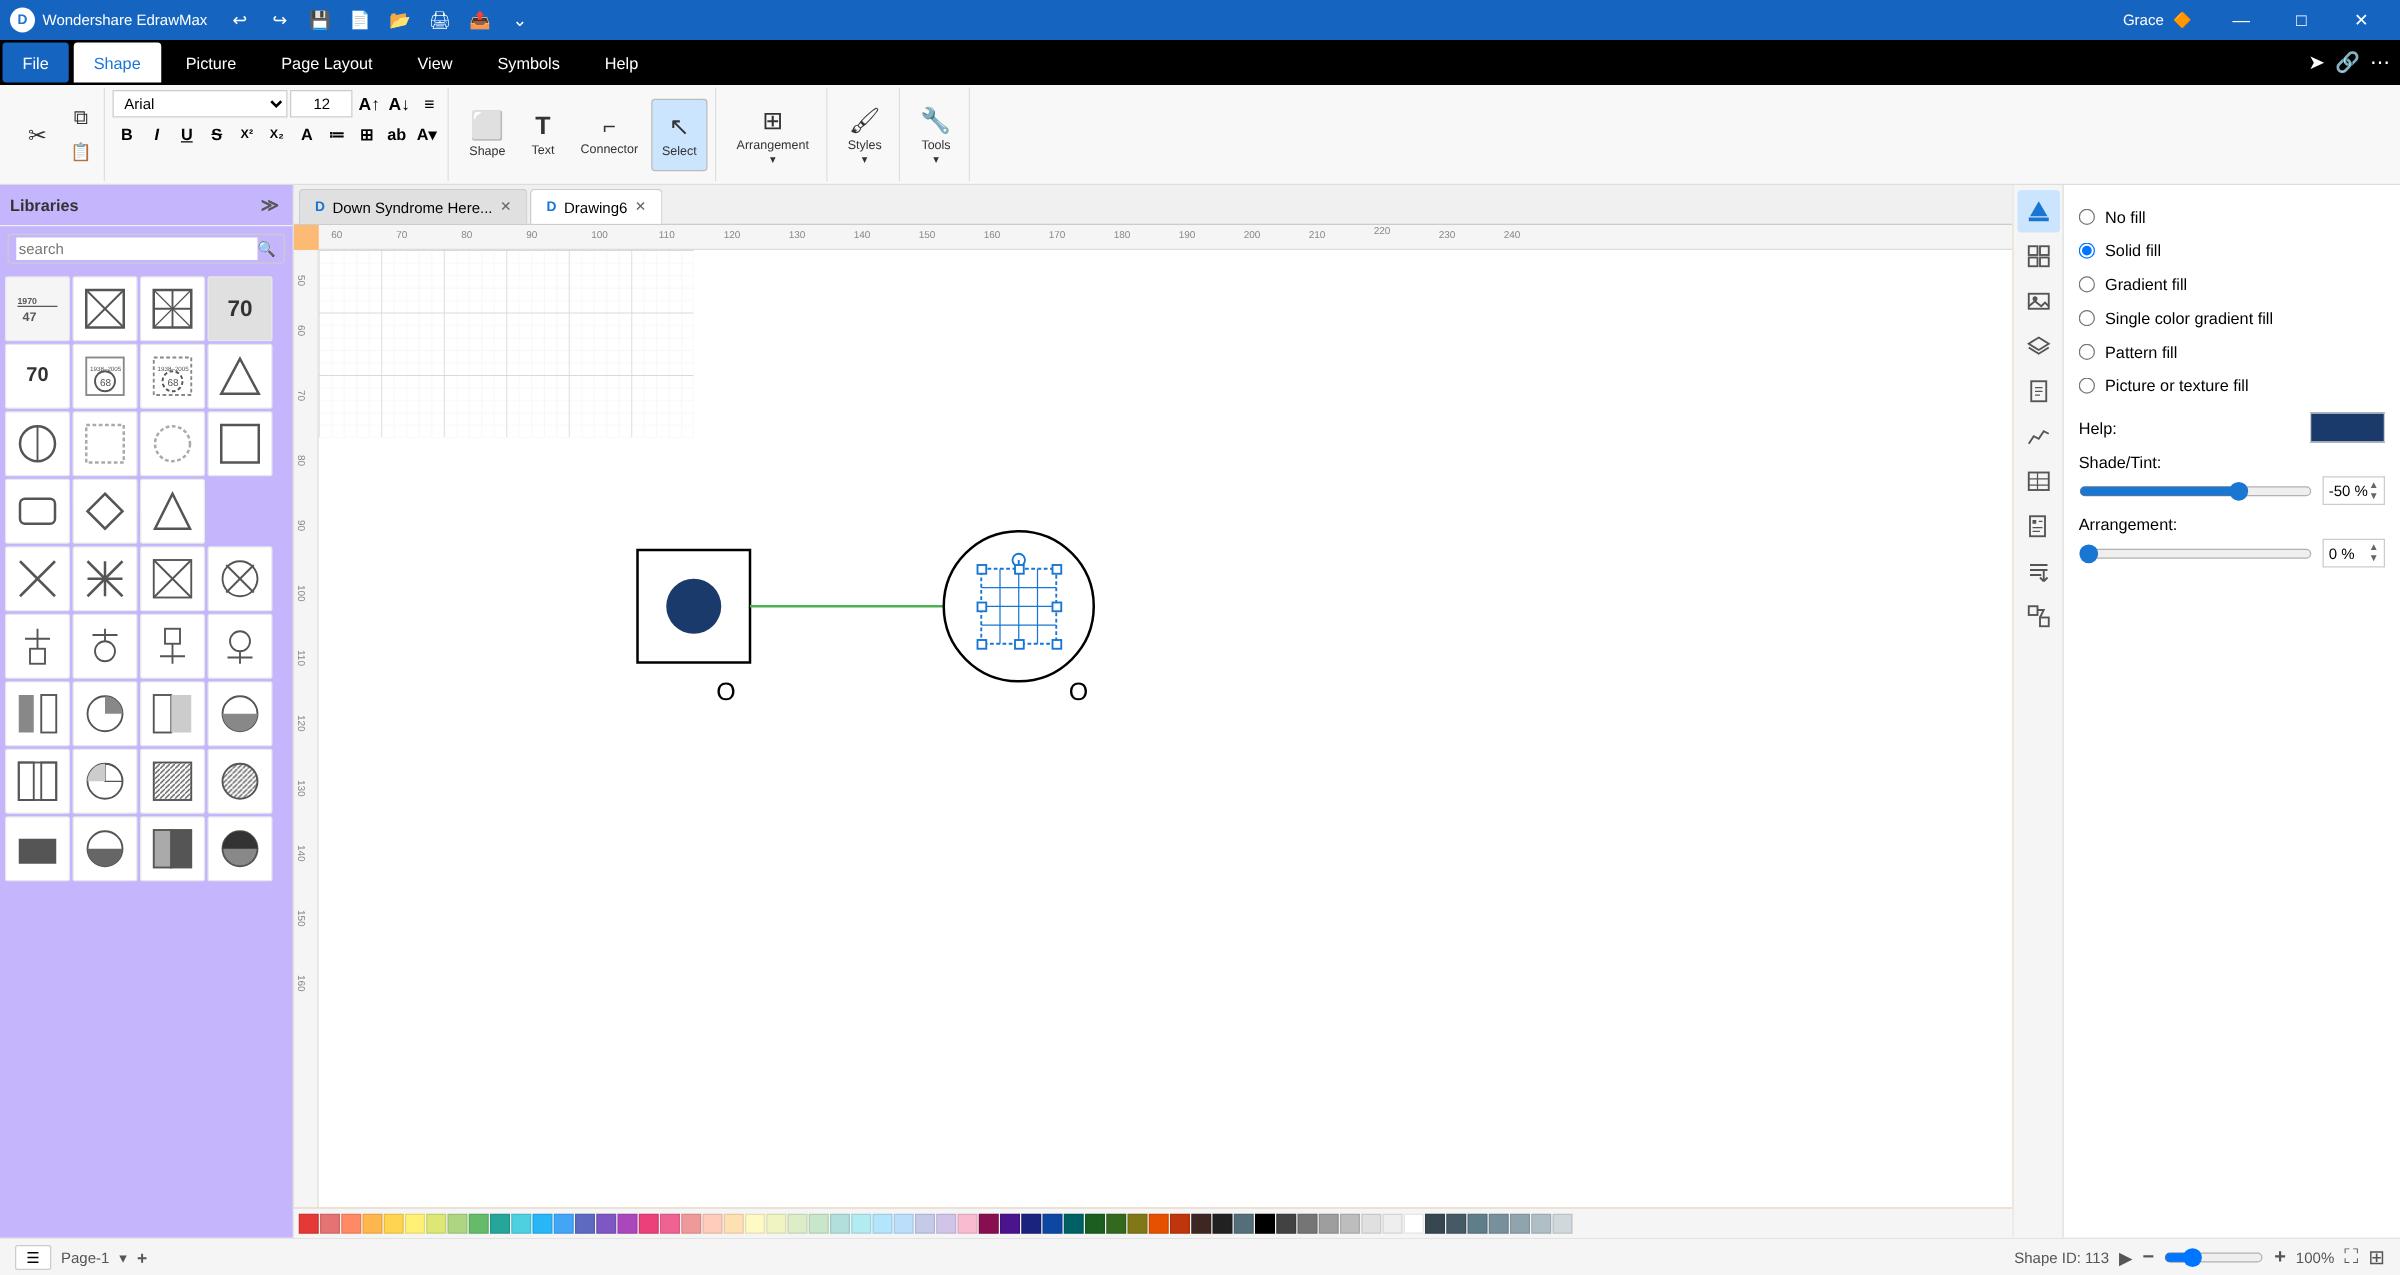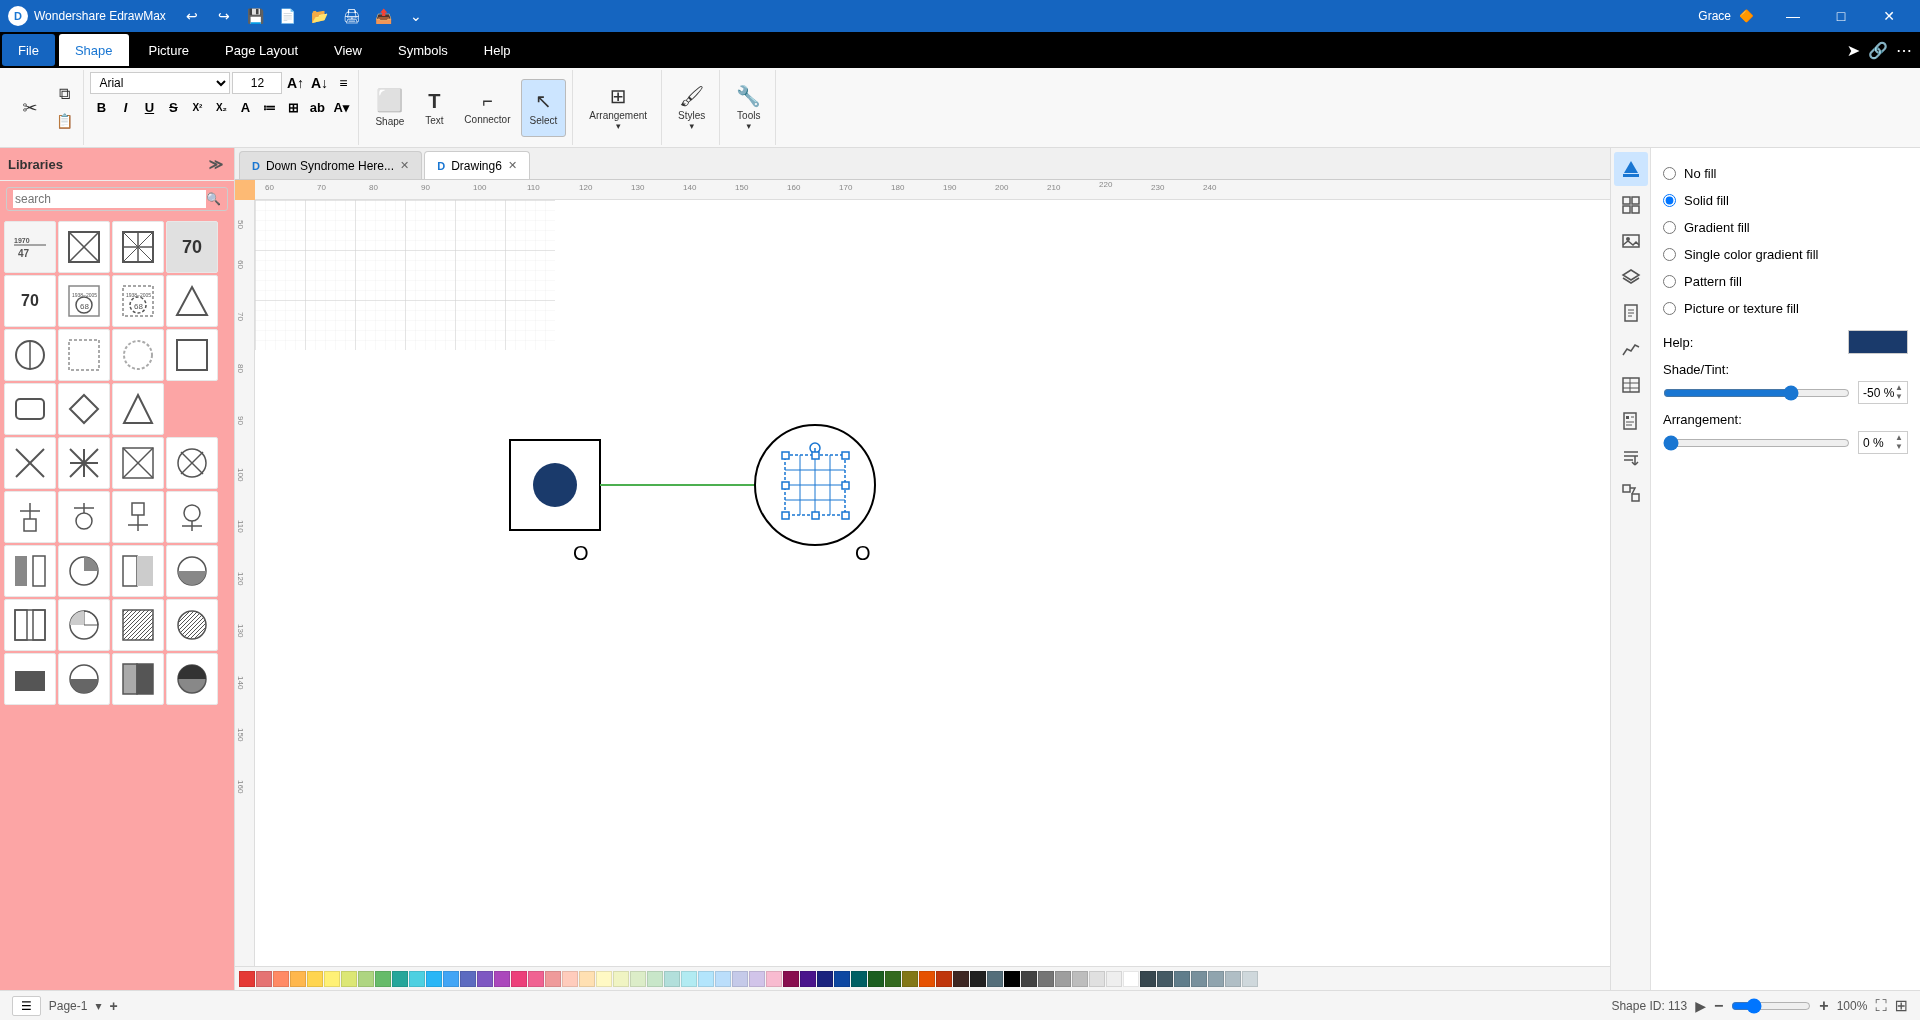--- a/index.html
+++ b/index.html
@@ -117,21 +117,21 @@
 
     
     #main {
       display: flex;
       height: calc(1020px - 32px - 36px - 80px - 30px);
     }
 
     
     #sidebar {
       width: 235px;
-      background: #fca5a5;
+      background: #c4b5fd;
       border-right: 1px solid #ddd;
       display: flex;
       flex-direction: column;
       justify-content: space-between;
     }
     #sidebar-header {
       padding: 6px 8px;
       font-weight: bold;
       font-size: 13px;
       color: #333;

